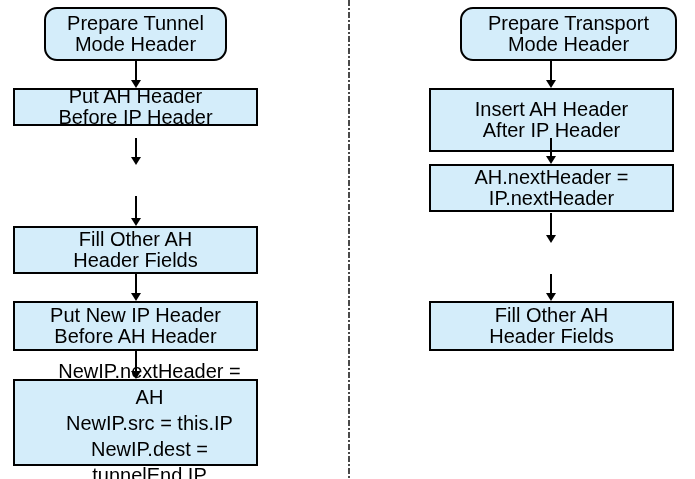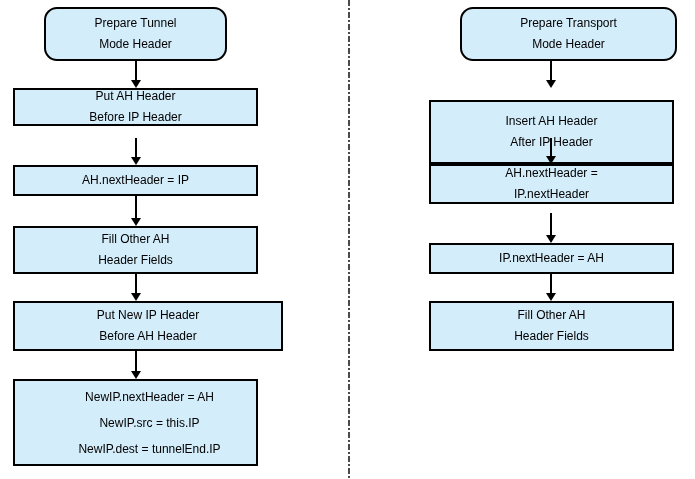--- a/index.html
+++ b/index.html
@@ -15,38 +15,38 @@
     position: absolute;
     box-sizing: border-box;
     background: #d4edfa;
     border: 2px solid #000000;
     color: #000000;
     display: flex;
     align-items: center;
     justify-content: center;
     text-align: center;
     white-space: pre-line;
-    font-size: 12px;
+    font-size: 20px;
     line-height: 21px;
   }
   .start { border-radius: 13px; }
   .tall { line-height: 26px; padding-left: 28px; }
 
   
   .l-start { left: 44px;  top: 7px;   width: 183px; height: 54px; }
   .l-s0    { left: 13px;  top: 88px;  width: 245px; height: 38px; }
   .l-s1    { left: 13px;  top: 165px; width: 245px; height: 31px; }
   .l-s2    { left: 13px;  top: 226px; width: 245px; height: 48px; }
-  .l-s3    { left: 13px;  top: 301px; width: 270px; height: 50px; }
+  .l-s3    { left: 13px;  top: 301px; width: 245px; height: 50px; }
   .l-s4    { left: 13px;  top: 379px; width: 245px; height: 87px; }
 
   
   .r-start { left: 460px; top: 7px;   width: 217px; height: 54px; }
-  .r-s0    { left: 429px; top: 88px;  width: 245px; height: 64px; margin-top: 12px; }
-  .r-s1    { left: 429px; top: 164px; width: 245px; height: 40px; }
+  .r-s0    { left: 429px; top: 88px;  width: 245px; height: 64px; }
+  .r-s1    { left: 429px; top: 164px; width: 245px; height: 48px; }
   .r-s2    { left: 429px; top: 243px; width: 245px; height: 31px; }
   .r-s3    { left: 429px; top: 301px; width: 245px; height: 50px; }
 
   .arrow { position: absolute; width: 10px; }
   .arrow .shaft {
     position: absolute; left: 4px; top: 0; bottom: 5px;
     width: 2px; background: #000000;
   }
   .arrow .head {
     position: absolute; left: 0; bottom: 0;
@@ -94,21 +94,20 @@
   </div>
 
   <div class="node l-s0">Put AH Header
 Before IP Header</div>
 
   <div class="arrow l-arrow a-l2">
     <span class="shaft"></span>
     <span class="head"></span>
   </div>
 
-  <div class="node l-s1">AH.nextHeader = IP</div>
 
   <div class="arrow l-arrow a-l3">
     <span class="shaft"></span>
     <span class="head"></span>
   </div>
 
   <div class="node l-s2">Fill Other AH
 Header Fields</div>
 
   <div class="arrow l-arrow a-l4">
@@ -147,21 +146,20 @@
   </div>
 
   <div class="node r-s1">AH.nextHeader =
 IP.nextHeader</div>
 
   <div class="arrow r-arrow a-r3">
     <span class="shaft"></span>
     <span class="head"></span>
   </div>
 
-  <div class="node r-s2">IP.nextHeader = AH</div>
 
   <div class="arrow r-arrow a-r4">
     <span class="shaft"></span>
     <span class="head"></span>
   </div>
 
   <div class="node r-s3">Fill Other AH
 Header Fields</div>
 
 </div>

